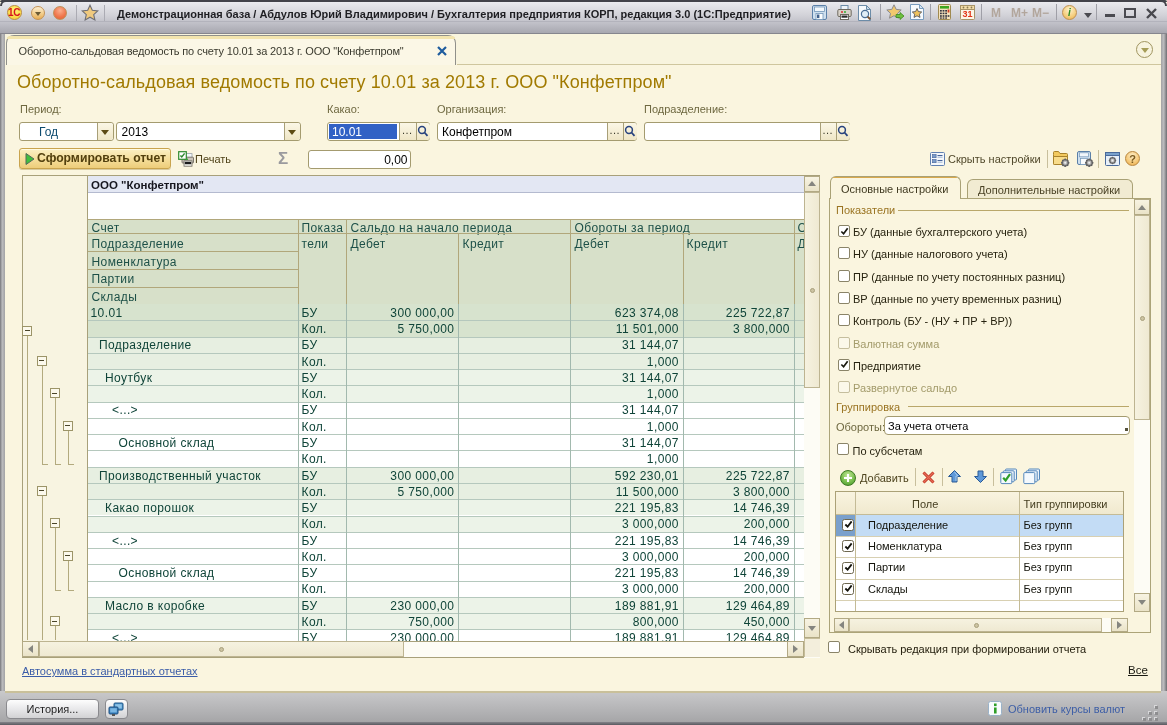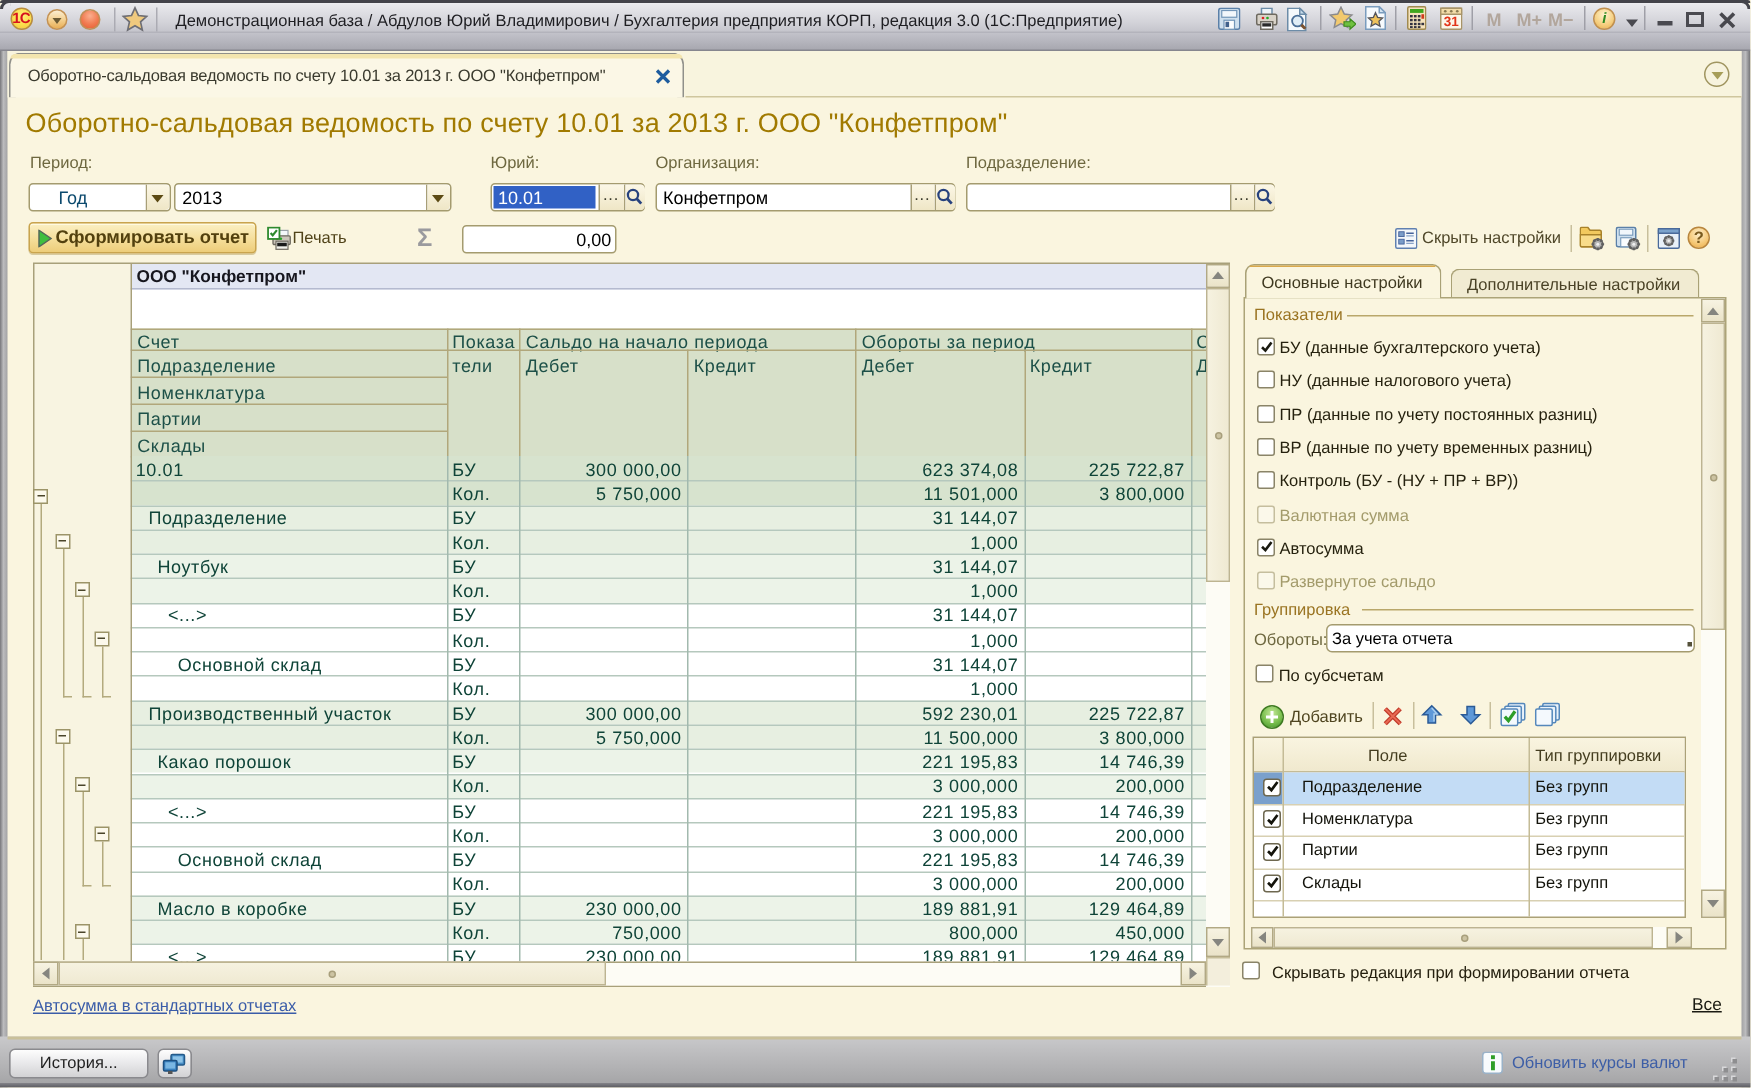--- a/index.html
+++ b/index.html
@@ -33,21 +33,21 @@
 <div class="abs" style="left:35px;top:12px;width:0;height:0;border-left:3.5px solid transparent;border-right:3.5px solid transparent;border-top:4.5px solid #6B5A34;"></div>
 
 <div class="abs" style="left:53px;top:6px;width:14px;height:14px;border-radius:50%;background:radial-gradient(circle at 50% 30%,#FBAE8E,#F07A50 55%,#E65A30);border:1px solid #C09058;box-sizing:border-box;"></div>
 <div class="abs sep" style="left:76px;top:5px;height:16px;background:#ABABB3;"></div>
 
 <svg class="abs" style="left:81px;top:4px;" width="18" height="18" viewBox="0 0 18 18">
       <path d="M9 1.2 L11.3 6.3 L16.8 6.9 L12.7 10.6 L13.9 16 L9 13.2 L4.1 16 L5.3 10.6 L1.2 6.9 L6.7 6.3 Z" fill="#EFC97E" stroke="#6E6E74" stroke-width="1.1"></path>
     </svg>
 <div class="abs sep" style="left:104px;top:5px;height:16px;background:#ABABB3;"></div>
 
-<div class="abs t11" style="left:117px;top:7.5px;color:#1E1E22;">Демонстрационная база / Абдулов Юрий Владимирович / Бухгалтерия предприятия КОРП, редакция 3.0  (1С:Предприятие)</div>
+<div class="abs t11" style="left:117px;top:7.5px;color:#1E1E22;font-weight:bold;">Демонстрационная база / Абдулов Юрий Владимирович / Бухгалтерия предприятия КОРП, редакция 3.0  (1С:Предприятие)</div>
 
 <svg class="abs" style="left:812px;top:5px;" width="15" height="15" viewBox="0 0 15 15">
       <rect x="0.5" y="0.5" width="14" height="14" rx="1.5" fill="#CFE0EE" stroke="#5B80A8"></rect>
       <rect x="2.5" y="2" width="10" height="4.5" fill="#F2F7FB" stroke="#7396B8" stroke-width="0.8"></rect>
       <rect x="4" y="8.5" width="7" height="6" fill="#FBFDFE" stroke="#7396B8" stroke-width="0.8"></rect>
       <rect x="5" y="9.5" width="2.4" height="3.6" fill="#41618C"></rect>
     </svg>
 
 <svg class="abs" style="left:837px;top:5px;" width="15" height="15" viewBox="0 0 15 15">
       <rect x="4" y="0.5" width="7" height="5" fill="#EDF3F8" stroke="#6C8CA8"></rect>
@@ -135,21 +135,21 @@
 <div class="abs t11" style="left:18.5px;top:45px;color:#3A3A2E;letter-spacing:-0.15px;">Оборотно-сальдовая ведомость по счету 10.01 за 2013 г. ООО "Конфетпром"</div>
 <svg class="abs" style="left:436px;top:45px;" width="12" height="12" viewBox="0 0 12 12">
       <path d="M2 2 L10 10 M10 2 L2 10" stroke="#1E5C9E" stroke-width="2.2"></path>
     </svg>
 
 <div class="abs" style="left:1136px;top:41px;width:17px;height:17px;border-radius:50%;border:1px solid #A09560;background:#F7F3DE;box-sizing:border-box;"></div>
 <div class="abs" style="left:1140.5px;top:48px;width:0;height:0;border-left:4px solid transparent;border-right:4px solid transparent;border-top:5px solid #A69D58;"></div>
 
 <div class="abs" style="left:17px;top:71px;font-size:18px;letter-spacing:0.1px;line-height:22px;color:#A17A00;white-space:nowrap;">Оборотно-сальдовая ведомость по счету 10.01 за 2013 г. ООО "Конфетпром"</div>
 <div class="abs t11" style="left:20px;top:103px;color:#6E6840;">Период:</div>
-<div class="abs t11" style="left:327px;top:103px;color:#6E6840;">Юрий:</div>
+<div class="abs t11" style="left:327px;top:103px;color:#6E6840;">Какао:</div>
 <div class="abs t11" style="left:437px;top:103px;color:#6E6840;">Организация:</div>
 <div class="abs t11" style="left:644px;top:103px;color:#6E6840;">Подразделение:</div>
 <div class="fld" style="left:19px;top:122px;width:95px;height:19px;border-radius:3px;"></div>
     <div class="abs f12" style="left:39px;top:125px;color:#0c4a6e;">Год</div>
     <div class="btnb" style="left:97px;top:123px;width:16px;height:17px;border:none;border-left:1px solid #A89F78;border-radius:0 3px 3px 0;"></div>
     <div class="abs tri-d" style="left:100.5px;top:130px;"></div>
     <div class="fld" style="left:115.5px;top:122px;width:185.5px;height:19px;border-radius:3px;"></div>
     <div class="abs f12" style="left:121.5px;top:125px;color:#000;">2013</div>
     <div class="btnb" style="left:284.0px;top:123px;width:16px;height:17px;border:none;border-left:1px solid #A89F78;border-radius:0 3px 3px 0;"></div>
     <div class="abs tri-d" style="left:287.5px;top:130px;"></div>
@@ -474,21 +474,21 @@
     <div class="cb" style="left:838px;top:291.9px;"></div>
     <div class="abs t11" style="left:853px;top:292.9px;color:#26220F;">ВР (данные по учету временных разниц)</div>
     <div class="cb" style="left:838px;top:314.2px;"></div>
     <div class="abs t11" style="left:853px;top:315.2px;color:#26220F;">Контроль (БУ - (НУ + ПР + ВР))</div>
     <div class="cbd" style="left:838px;top:336.5px;"></div>
     <div class="abs t11" style="left:853px;top:337.5px;color:#A39B6B;">Валютная сумма</div>
     <div class="cb" style="left:838px;top:358.8px;"></div>
     <svg class="abs" style="left:839.5px;top:360.3px;" width="9" height="9" viewBox="0 0 10 10">
       <path d="M1.5 5 L4 7.5 L8.5 1.5" stroke="#1A1A10" stroke-width="1.9" fill="none"></path>
     </svg>
-    <div class="abs t11" style="left:853px;top:359.8px;color:#26220F;">Автосумма</div>
+    <div class="abs t11" style="left:853px;top:359.8px;color:#26220F;">Предприятие</div>
     <div class="cbd" style="left:838px;top:381.1px;"></div>
     <div class="abs t11" style="left:853px;top:382.1px;color:#A39B6B;">Развернутое сальдо</div>
     <div class="abs t11" style="left:836px;top:400.5px;color:#9A7422;">Группировка</div>
     <div class="abs" style="left:908px;top:406px;width:221px;height:1px;background:#B9A76A;"></div>
     <div class="abs t11" style="left:836px;top:420.5px;color:#6E6840;">Обороты:</div>
     <div class="fld" style="left:884px;top:415.5px;width:246px;height:19.5px;border-radius:4px;"></div>
     <div class="abs t11" style="left:888px;top:419.5px;color:#000;">За учета отчета</div>
     <div class="abs" style="left:1125px;top:428px;width:3px;height:3px;background:#55513A;"></div>
     <div class="cb" style="left:837px;top:443px;"></div>
     <div class="abs t11" style="left:852.5px;top:444.5px;color:#26220F;">По субсчетам</div>

